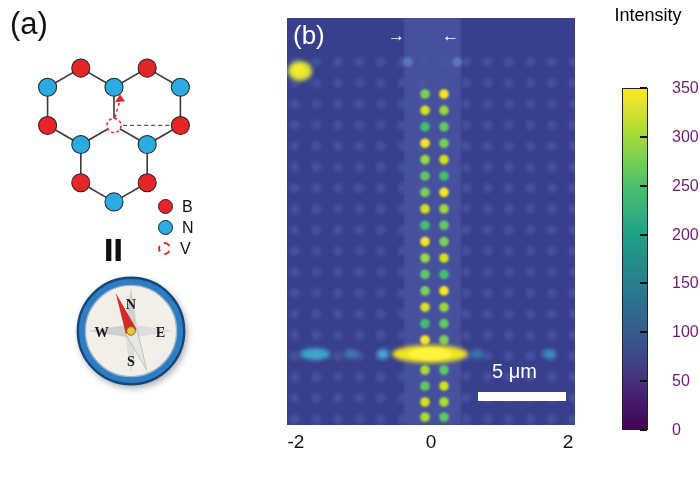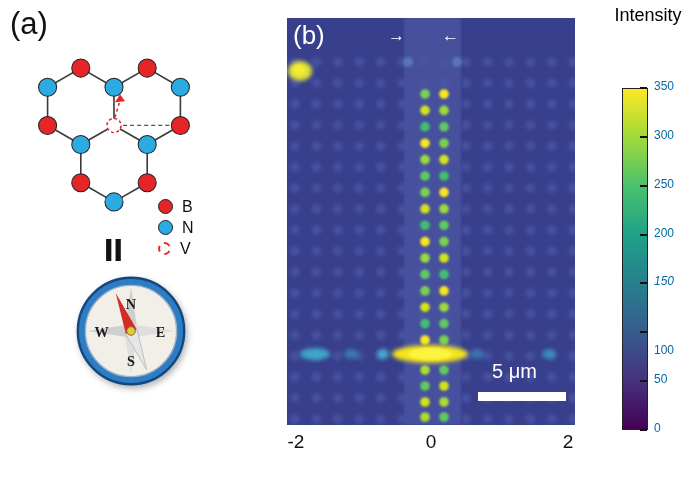--- a/index.html
+++ b/index.html
@@ -29,21 +29,21 @@
   .sb-label{left:492px;top:360px;font-size:20px;font-weight:400;color:#fff;}
   .scalebar{left:478px;top:392px;width:88px;height:9px;background:#fff;}
   .xtick{top:431px;width:30px;text-align:center;font-size:19px;color:#111;}
   .xt0{left:281px;}.xt1{left:416px;}.xt2{left:553px;}
   .xlabel{left:378px;top:453px;width:104px;text-align:center;font-size:20px;color:#111;}
 
   
   .cb-title{left:598px;top:5px;width:100px;text-align:center;font-size:18px;line-height:1.2;color:#000;}
   #cb-bar{left:622px;top:88px;width:26px;height:342px;border:1px solid #222;box-sizing:border-box;}
   #cb-ticks{position:absolute;left:0;top:0;width:700px;height:481px;pointer-events:none;}
-  .cb-lab{position:absolute;left:654px;font-size:12px;color:#0369a1;}
+  .cb-lab{position:absolute;left:672px;font-size:16px;color:#701a75;}
   .cb-tickmark{position:absolute;left:640px;width:7px;height:2px;background:#111;}
 </style>
 </head>
 <body>
 
 <div class="fig">
 
   <div class="abs pa-label">(a)</div>
 
   <svg id="lattice-svg" class="abs" viewBox="25 8 170 165">
@@ -458,23 +458,23 @@
   <div id="cb-bar" class="abs" style="background: linear-gradient(rgb(253, 231, 37), rgb(160, 218, 57), rgb(74, 193, 109), rgb(31, 161, 135), rgb(39, 127, 142), rgb(54, 92, 141), rgb(70, 50, 126), rgb(68, 1, 84));"></div>
   <div id="cb-ticks">
       <div class="cb-lab" style="top: 79px;">350</div>
       <div class="cb-tickmark" style="top: 87px;"></div>
       <div class="cb-lab" style="top: 127.857px;">300</div>
       <div class="cb-tickmark" style="top: 135.857px;"></div>
       <div class="cb-lab" style="top: 176.714px; text-align: right;">250</div>
       <div class="cb-tickmark" style="top: 184.714px;"></div>
       <div class="cb-lab" style="top: 225.571px;">200</div>
       <div class="cb-tickmark" style="top: 233.571px;"></div>
-      <div class="cb-lab" style="top: 274.429px; font-style: italic;">150</div>
+      <div class="cb-lab" style="top: 274.429px;">150</div>
       <div class="cb-tickmark" style="top: 282.429px;"></div>
-      <div class="cb-lab" style="top: 323.286px; margin-top: 20px;">100</div>
+      <div class="cb-lab" style="top: 323.286px;">100</div>
       <div class="cb-tickmark" style="top: 331.286px;"></div>
       <div class="cb-lab" style="top: 372.143px;">50</div>
       <div class="cb-tickmark" style="top: 380.143px;"></div>
       <div class="cb-lab" style="top: 421px;">0</div>
       <div class="cb-tickmark" style="top: 429px;"></div>
     </div>
 
 </div>
 
 </body></html>

